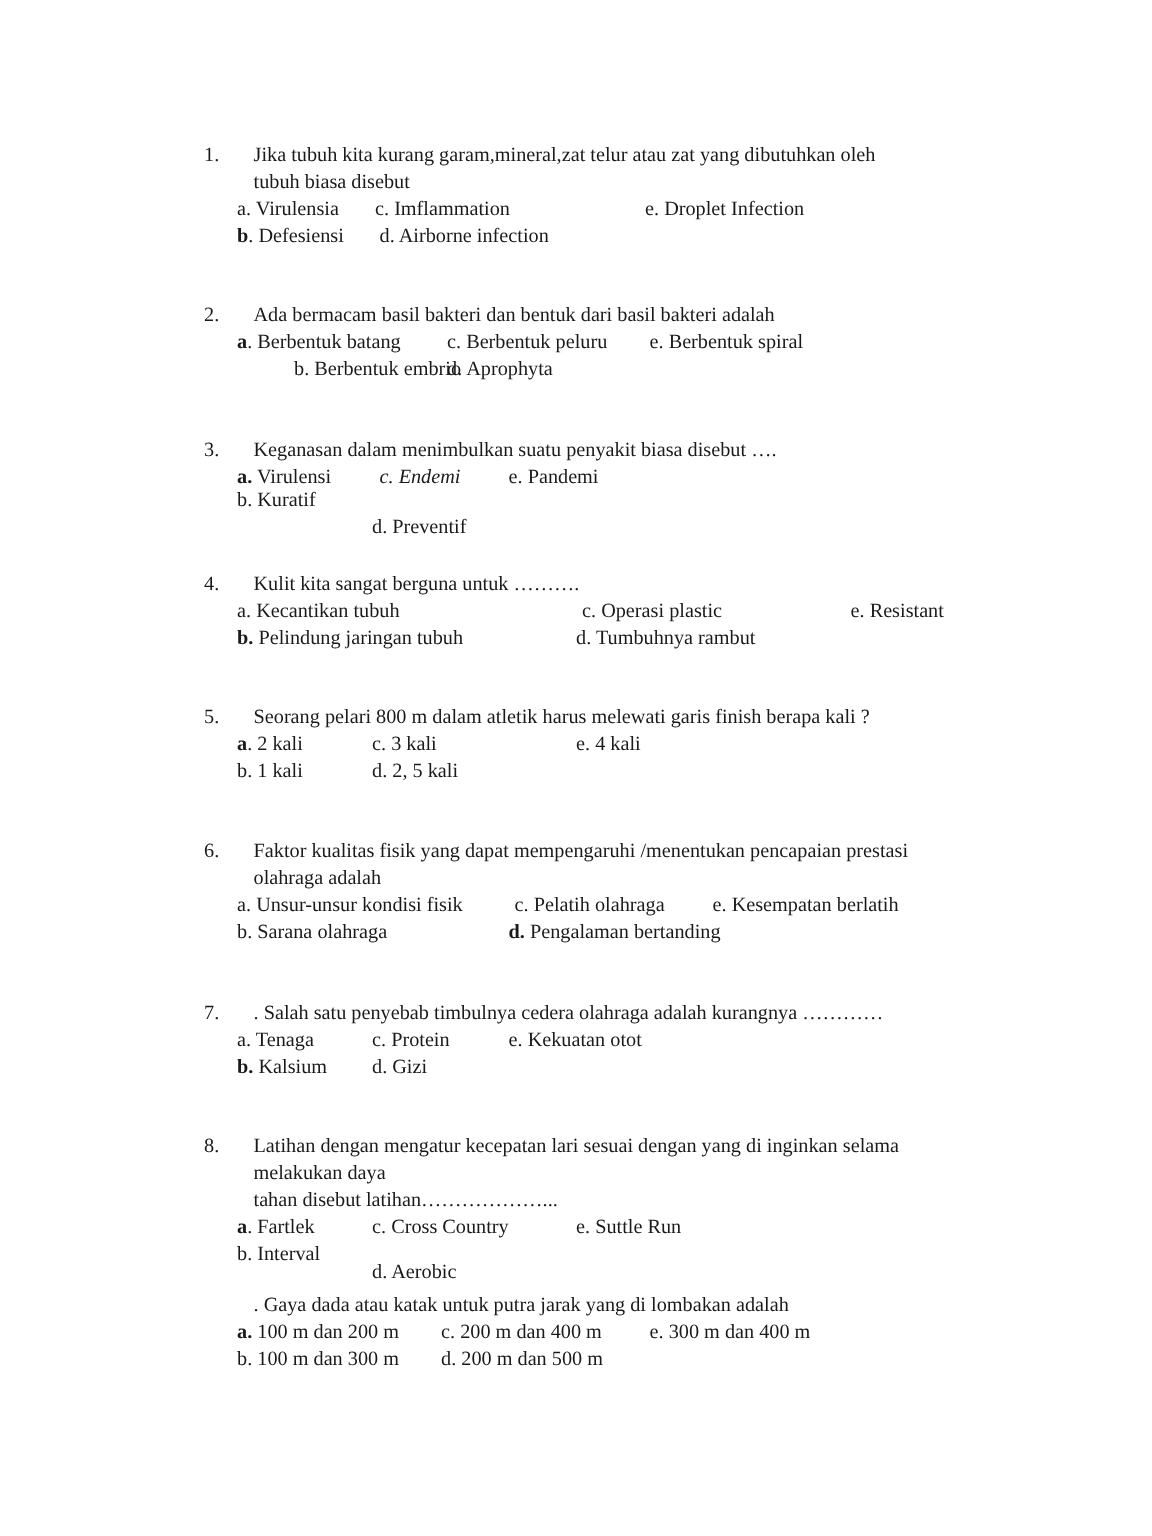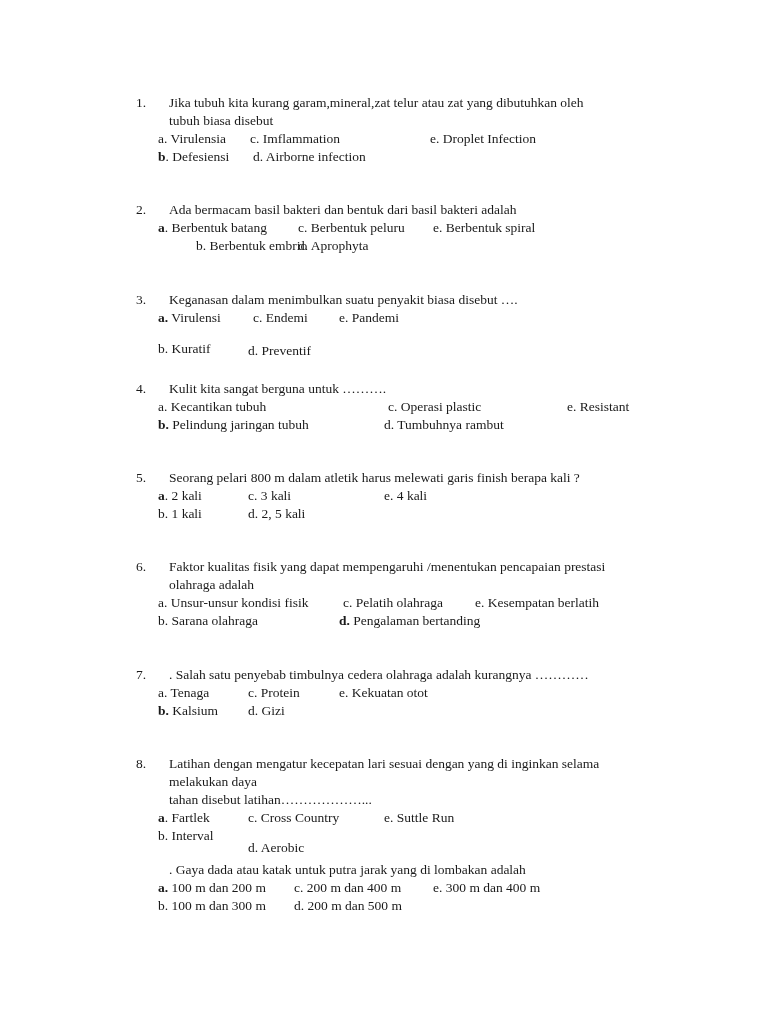--- a/index.html
+++ b/index.html
@@ -73,23 +73,23 @@
     <div class="opt" style="left:298px;top:18px;"><span>c</span><span>. </span><span>Berbentuk peluru</span></div>
     <div class="opt" style="left:433px;top:18px;"><span>e</span><span>. </span><span>Berbentuk spiral</span></div>
     <div class="opt" style="left:158px;top:36px;padding-left:38px;"><span>b</span><span>. </span><span>Berbentuk embrio</span></div>
     <div class="opt" style="left:298px;top:36px;"><span>d</span><span>. </span><span>Aprophyta</span></div>
   </div>
 
   <div class="q" style="top:291px;">
     <span class="num">3.</span>
     <div class="line" style="top:0;">Keganasan dalam menimbulkan suatu penyakit biasa disebut ….</div>
     <div class="opt" style="left:158px;top:18px;"><b>a</b><b>.</b><span> </span><span>Virulensi</span></div>
-    <div class="opt" style="left:253px;top:18px;"><span>c</span><span>. </span><span>Endemi</span></div>
+    <div class="opt" style="left:253px;top:18px;font-style:italic;"><span>c</span><span>. </span><span>Endemi</span></div>
     <div class="opt" style="left:339px;top:18px;"><span>e</span><span>. </span><span>Pandemi</span></div>
-    <div class="opt" style="left:158px;top:49px;"><span>b</span><span>. </span><span>Kuratif</span></div>
+    <div class="opt" style="left:158px;top:33px;"><span>b</span><span>. </span><span>Kuratif</span></div>
     <div class="opt" style="left:248px;top:51px;"><span>d</span><span>. </span><span>Preventif</span></div>
   </div>
 
   <div class="q" style="top:380px;">
     <span class="num">4.</span>
     <div class="line" style="top:0;">Kulit kita sangat berguna untuk ……….</div>
     <div class="opt" style="left:158px;top:18px;"><span>a</span><span>. </span><span>Kecantikan tubuh</span></div>
     <div class="opt" style="left:388px;top:18px;"><span>c</span><span>. </span><span>Operasi plastic</span></div>
     <div class="opt" style="left:567px;top:18px;"><span>e</span><span>. </span><span>Resistant</span></div>
     <div class="opt" style="left:158px;top:36px;"><b>b</b><b>.</b><span> </span><span>Pelindung jaringan tubuh</span></div>

